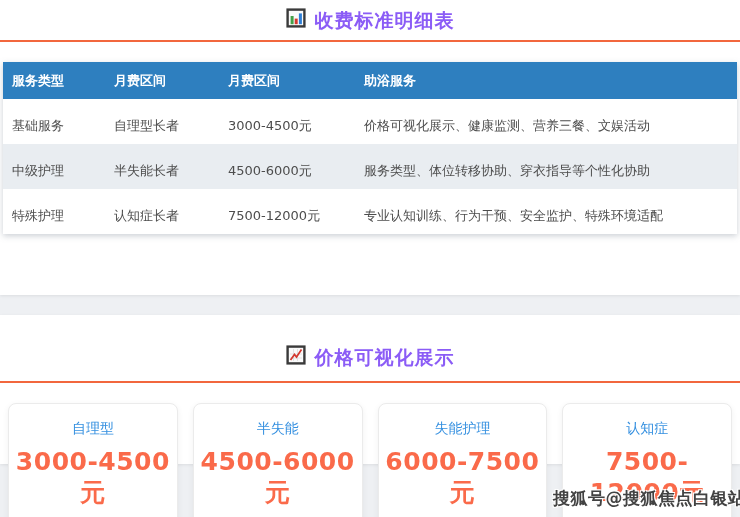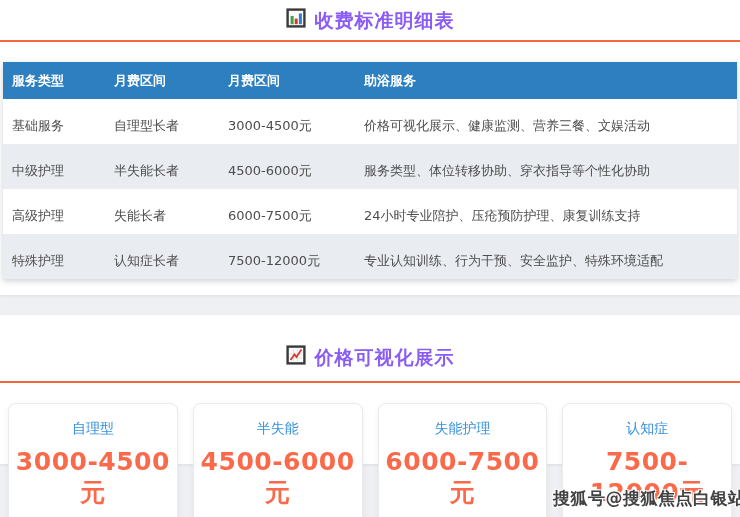--- a/index.html
+++ b/index.html
@@ -160,26 +160,20 @@
         <td>3000-4500元</td>
         <td>价格可视化展示、健康监测、营养三餐、文娱活动</td>
       </tr>
       <tr>
         <td>中级护理</td>
         <td>半失能长者</td>
         <td>4500-6000元</td>
         <td>服务类型、体位转移协助、穿衣指导等个性化协助</td>
       </tr>
       <tr>
-        <td>高级护理</td>
-        <td>失能长者</td>
-        <td>6000-7500元</td>
-        <td>24小时专业陪护、压疮预防护理、康复训练支持</td>
-      </tr>
-      <tr>
         <td>特殊护理</td>
         <td>认知症长者</td>
         <td>7500-12000元</td>
         <td>专业认知训练、行为干预、安全监护、特殊环境适配</td>
       </tr>
     </tbody>
   </table>
 </section>
 
 <section class="panel panel-2">

